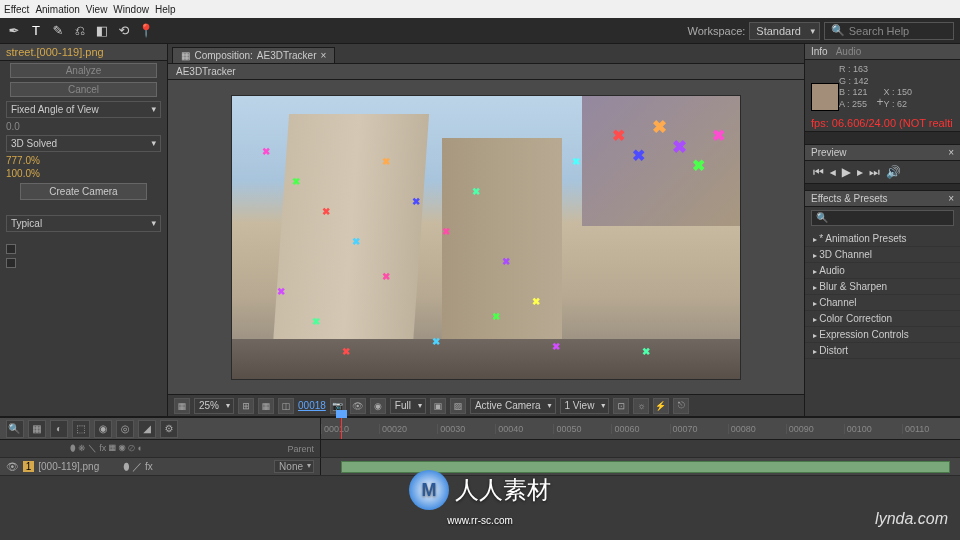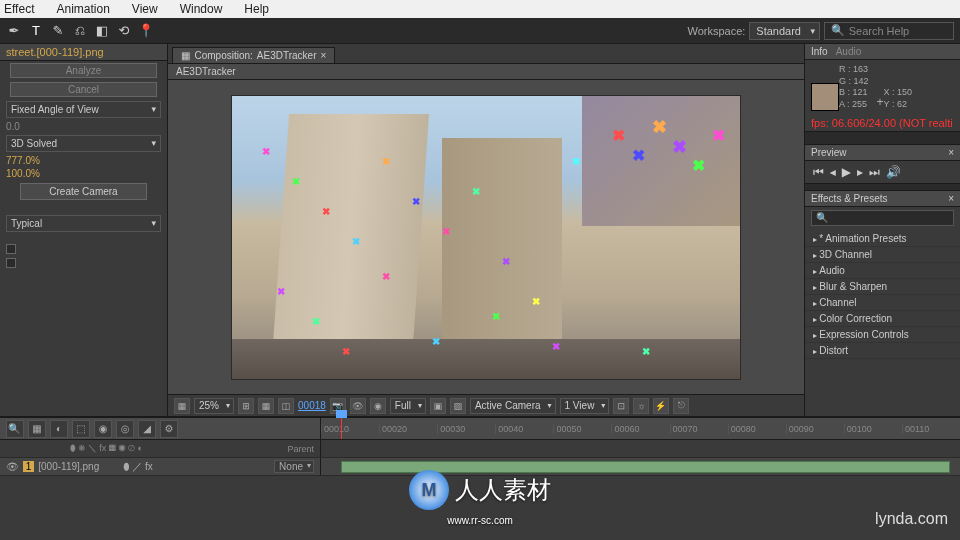--- a/index.html
+++ b/index.html
@@ -1,17 +1,17 @@
 <!DOCTYPE html>
 <html><head>
 <meta charset="utf-8">
 <style>
 * { margin: 0; padding: 0; box-sizing: border-box; font-family: "Segoe UI", Tahoma, sans-serif; }
 body { background: #3a3a3a; color: #aaa; font-size: 11px; width: 960px; height: 540px; overflow: hidden; user-select: none; }
-.menubar { background: #f0f0f0; color: #222; height: 18px; display: flex; align-items: center; padding: 8px 4px; gap: 22px; font-size: 12px; }
+.menubar { background: #f0f0f0; color: #222; height: 18px; display: flex; align-items: center; padding: 8px 4px; gap: 6px; font-size: 10px; }
 .menubar span { cursor: default; }
 .toolbar { background: #2a2a2a; height: 26px; display: flex; align-items: center; padding: 0 6px; gap: 6px; border-bottom: 1px solid #1a1a1a; }
 .tool-icon { width: 16px; height: 16px; display: flex; align-items: center; justify-content: center; color: #ccc; font-size: 13px; }
 .tool-icon.active { color: #fff; }
 .workspace-row { margin-left: auto; display: flex; align-items: center; gap: 4px; }
 .ws-label { color: #aaa; font-size: 11px; }
 .ws-dd { background: #3a3a3a; border: 1px solid #555; padding: 1px 18px 1px 6px; color: #ccc; position: relative; height: 18px; display: flex; align-items: center; }
 .ws-dd::after { content: "▾"; position: absolute; right: 4px; font-size: 9px; }
 .search-box { background: #2a2a2a; border: 1px solid #555; padding: 2px 6px; color: #888; width: 130px; height: 18px; display: flex; align-items: center; gap: 4px; }
 .main-row { display: flex; height: 372px; }
@@ -61,21 +61,21 @@
 .tl-ruler span { flex: 1; text-align: left; padding-left: 2px; border-left: 1px solid #555; }
 .tl-row { display: flex; height: 18px; border-bottom: 1px solid #2a2a2a; font-size: 10px; align-items: center; }
 .tl-row-left { width: 320px; display: flex; align-items: center; padding: 0 6px; gap: 4px; }
 .tl-row-right { flex: 1; position: relative; border-left: 1px solid #1a1a1a; height: 100%; }
 .layer-bar { position: absolute; top: 3px; left: 20px; right: 10px; height: 12px; background: #7aa87a; border: 1px solid #4a7a4a; }
 .playhead { position: absolute; top: 0; bottom: 0; left: 20px; width: 1px; background: #ff3333; }
 .playhead::before { content: ""; position: absolute; top: -8px; left: -5px; width: 11px; height: 8px; background: #5da5ff; }
 .watermark { position: absolute; bottom: 30px; left: 50%; transform: translateX(-50%); color: #fff; font-size: 24px; text-shadow: 0 1px 3px rgba(0,0,0,0.6); display: flex; align-items: center; gap: 6px; }
 .wm-logo { width: 40px; height: 40px; border-radius: 50%; background: radial-gradient(circle, #fff, #4a90e2 70%); display: flex; align-items: center; justify-content: center; color: #2a5a9a; font-weight: bold; font-size: 18px; }
 .wm-url { position: absolute; bottom: 14px; left: 50%; transform: translateX(-50%); color: #fff; font-size: 10px; text-shadow: 0 1px 2px rgba(0,0,0,0.8); }
-.lynda { position: absolute; bottom: 12px; right: 12px; color: #ddd; font-size: 16px; }
+.lynda { position: absolute; bottom: 12px; right: 12px; color: #ddd; font-size: 16px; font-style: italic; }
 </style>
 </head>
 <body>
 
 <div class="menubar">
   <span>Effect</span>
   <span>Animation</span>
   <span>View</span>
   <span>Window</span>
   <span>Help</span>

